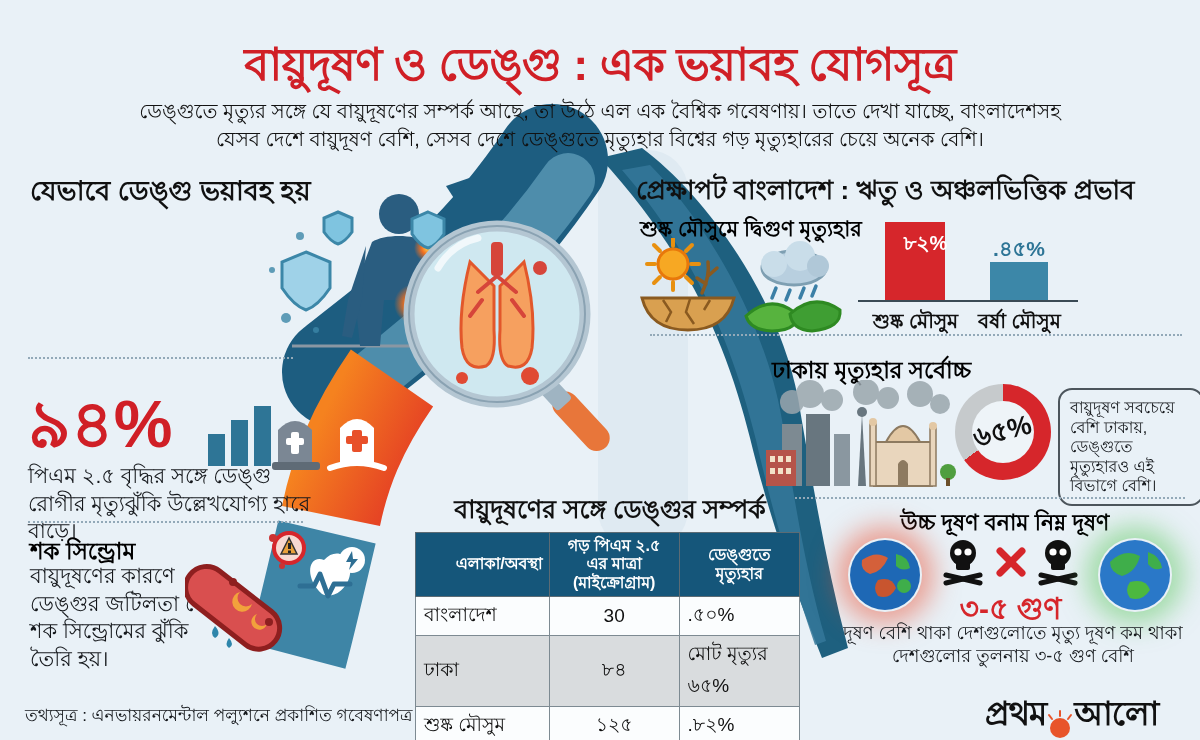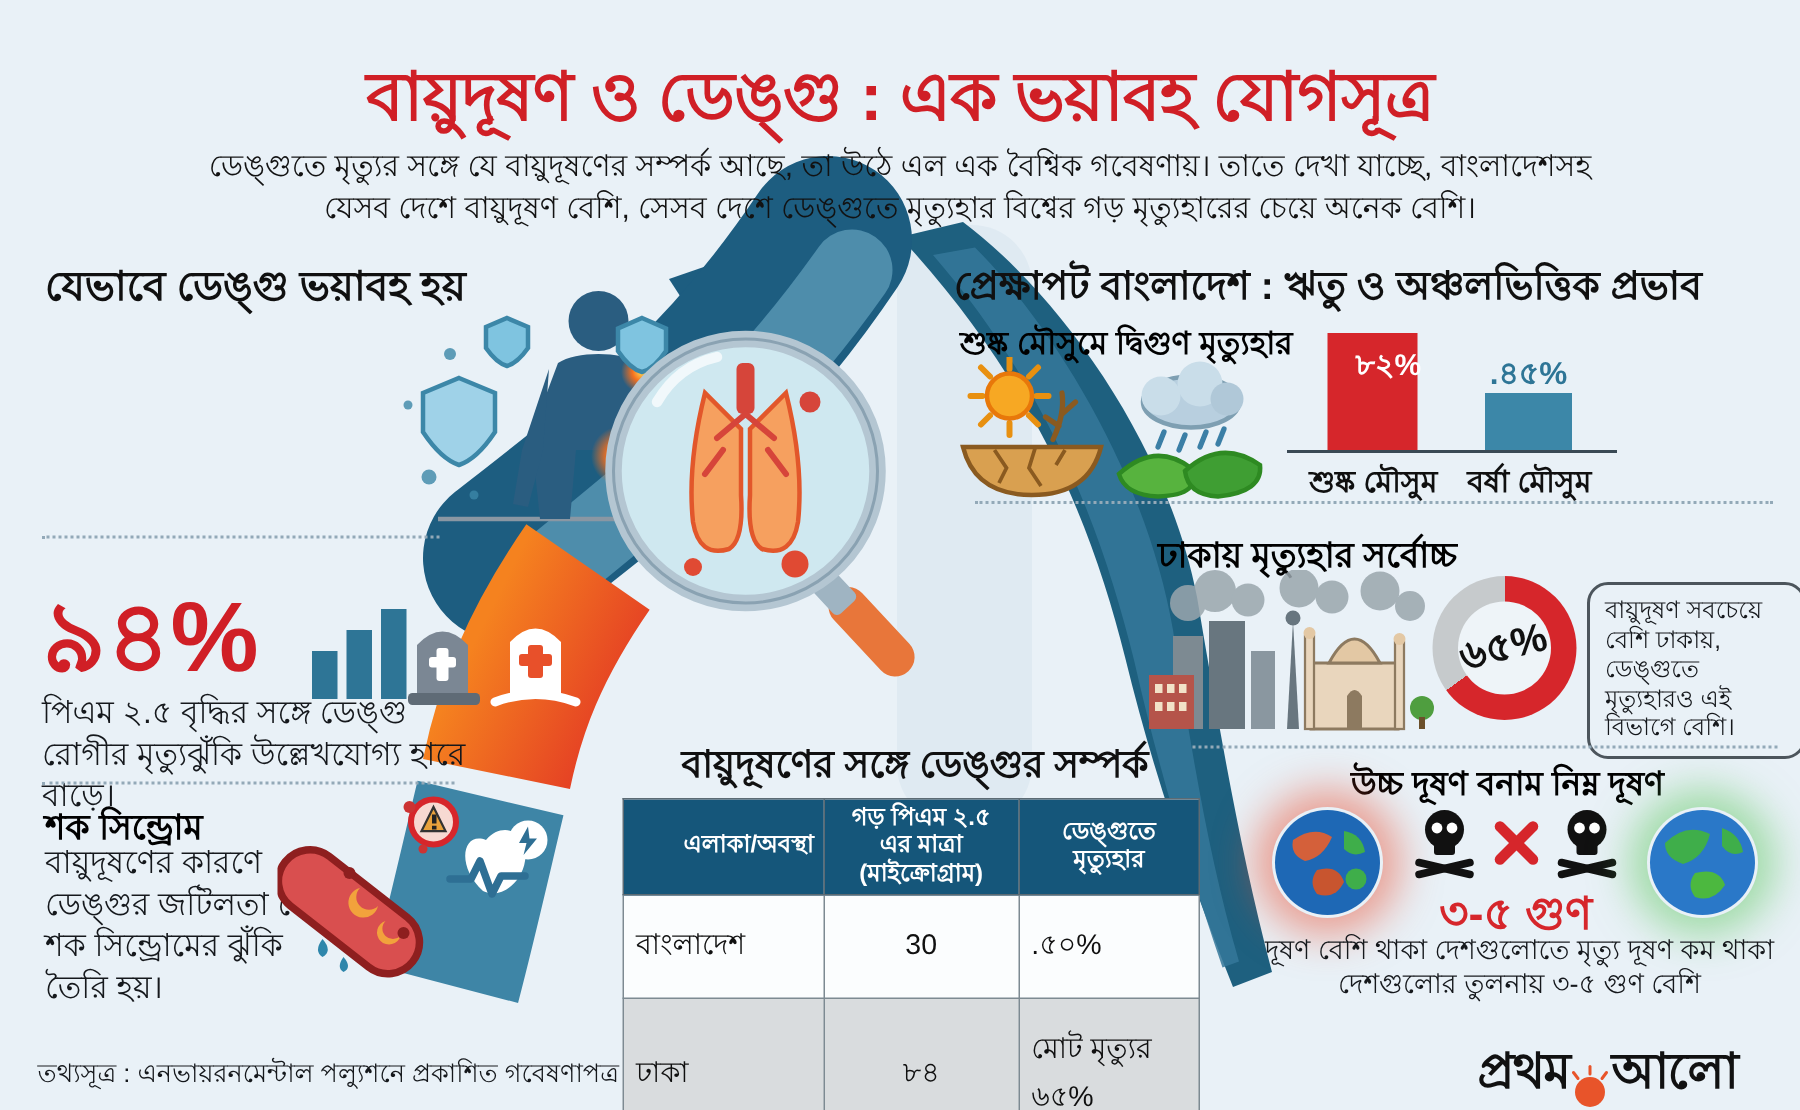--- a/index.html
+++ b/index.html
@@ -10,21 +10,21 @@
   .title{color:#d01f26;font-size:45px;font-weight:bold;text-align:center;letter-spacing:-0.5px;}
   .subtitle{color:#121212;font-size:20px;font-weight:500;text-align:center;line-height:1.35;}
   .h-left{color:#101010;font-size:27px;font-weight:bold;}
   .h-right{color:#101010;font-size:26px;font-weight:bold;}
   .h-sub{color:#000000;font-size:21px;font-weight:bold;}
   .body-txt{color:#15181c;font-size:21px;line-height:1.32;font-weight:500;}
   .stat-big{color:#d01f26;font-size:66px;font-weight:bold;}
   .bar-label{color:#101010;font-size:20px;font-weight:bold;text-align:center;}
   .tbl{border-collapse:collapse;width:385px;background:#fbfdfe;}
   .tbl th{background:#15567a;color:#ffffff;font-size:16px;font-weight:bold;padding:4px 6px;border:1px solid #5c6b74;line-height:1.15;}
-  .tbl td{font-size:19px;color:#101010;padding:18px 8px;border:1px solid #7d8a92;height:27px;margin-left:47px;}
+  .tbl td{font-size:19px;color:#101010;padding:3px 8px;border:1px solid #7d8a92;height:27px;margin-left:47px;}
   .tbl tr.alt td{background:#d9dcde;}
   .note-box{border:2px solid #4c555c;border-radius:14px;padding:8px 10px;font-size:16px;line-height:1.22;color:#15181c;font-weight:500;}
   .donut{border-radius:50%;background:conic-gradient(#d6262b 0 65%,#c6cacc 65% 100%);}
   .donut-hole{border-radius:50%;background:#eef4f8;display:flex;align-items:center;justify-content:center;}
   .donut-txt{font-size:27px;font-weight:bold;color:#101010;transform:rotate(-14deg);}
   .mult{color:#d6262b;font-size:30px;font-weight:bold;}
   .footer-src{font-size:17px;color:#15181c;font-weight:500;}
   .logo-txt{font-size:33px;font-weight:bold;color:#111;letter-spacing:-1px;}
   .earth-glow-red{border-radius:50%;box-shadow:0 0 26px 12px rgba(235,80,50,0.5);}
   .earth-glow-green{border-radius:50%;box-shadow:0 0 26px 12px rgba(90,200,90,0.5);}

